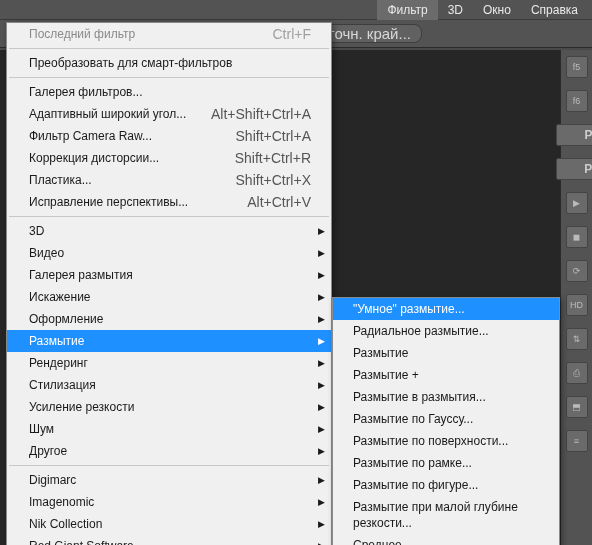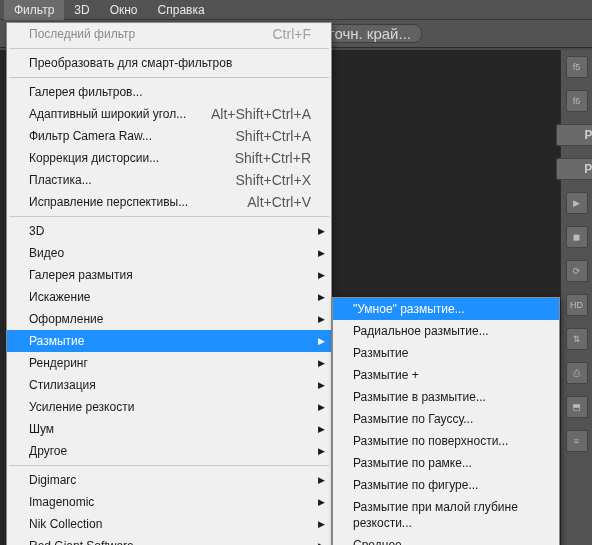--- a/index.html
+++ b/index.html
@@ -13,20 +13,21 @@
     position: relative;
     overflow: hidden;
   }
   .menubar {
     background: #535353;
     height: 20px;
     display: flex;
     align-items: center;
     padding: 0 4px;
     border-bottom: 1px solid #3a3a3a;
+    justify-content: flex-end;
   }
   .menubar-item {
     padding: 3px 10px;
     color: #e8e8e8;
     cursor: default;
   }
   .menubar-item.active {
     background: #6b6b6b;
   }
   .toolbar {
@@ -277,21 +278,21 @@
     <div class="menu-row">
       <span>Радиальное размытие...</span>
     </div>
     <div class="menu-row">
       <span>Размытие</span>
     </div>
     <div class="menu-row">
       <span>Размытие +</span>
     </div>
     <div class="menu-row">
-      <span>Размытие в размытие...</span>
+      <span>Размытие в размытия...</span>
     </div>
     <div class="menu-row">
       <span>Размытие по Гауссу...</span>
     </div>
     <div class="menu-row">
       <span>Размытие по поверхности...</span>
     </div>
     <div class="menu-row">
       <span>Размытие по рамке...</span>
     </div>

